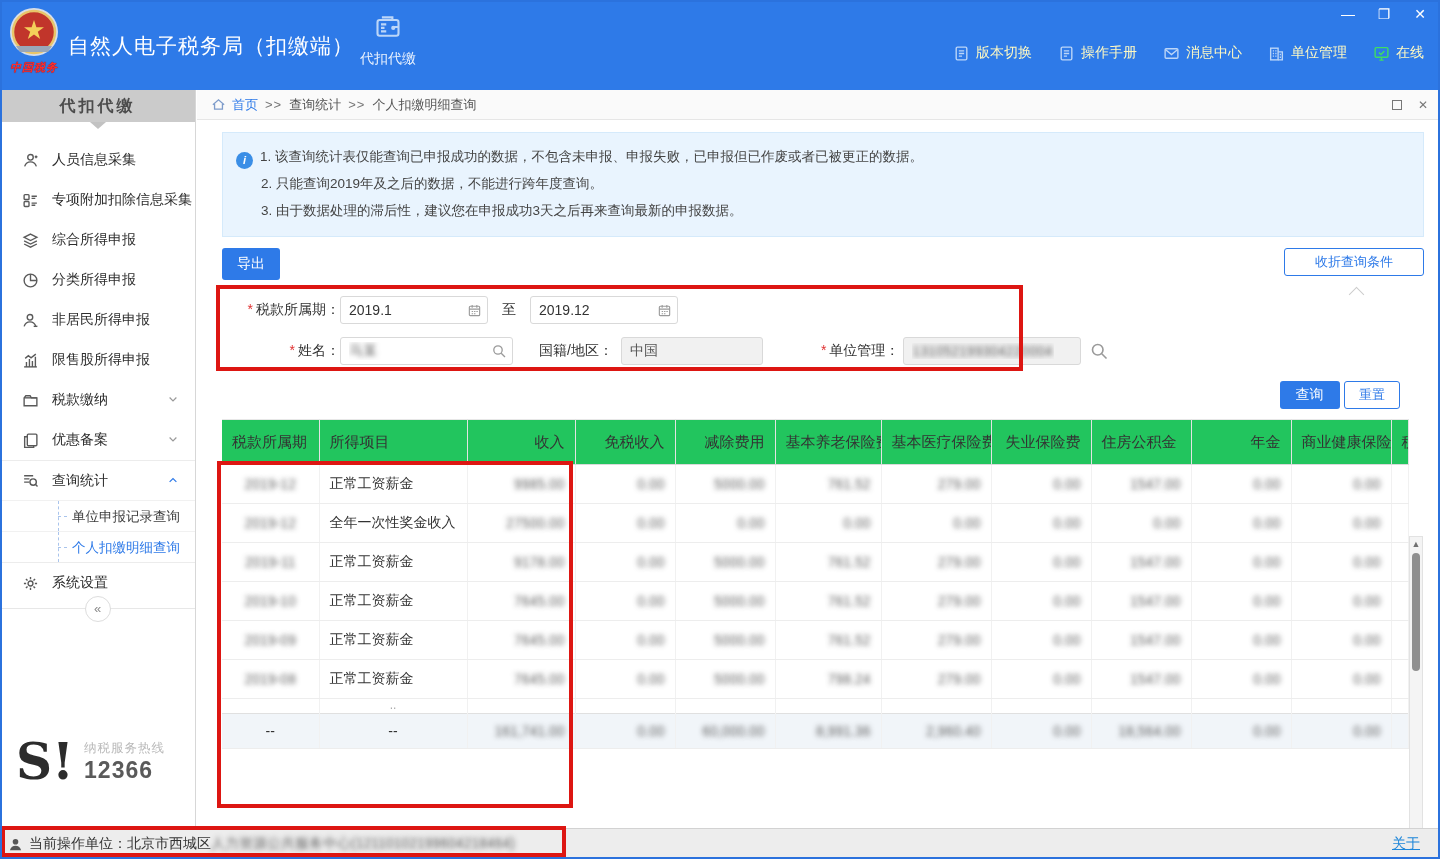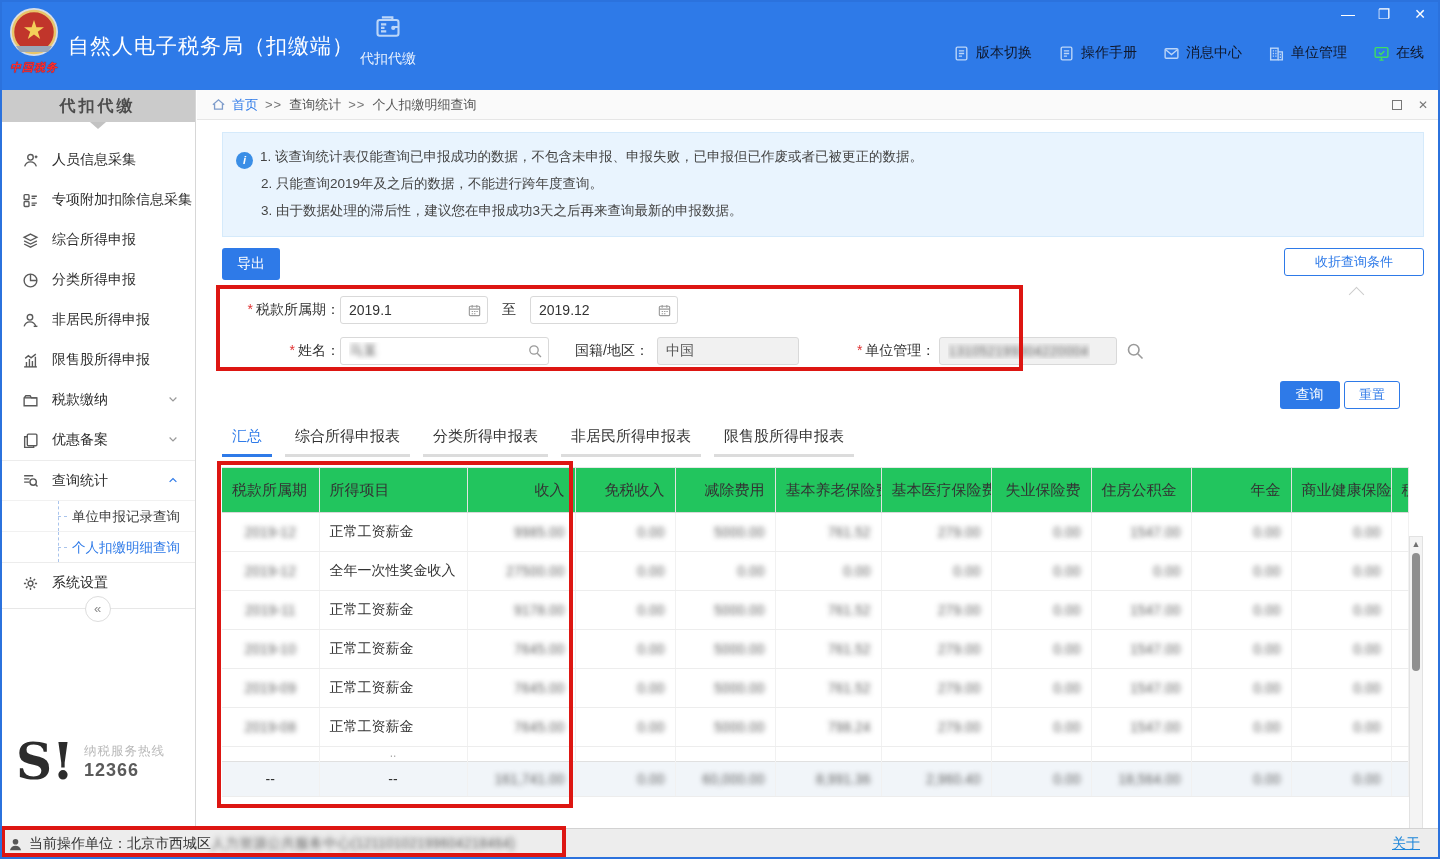--- a/index.html
+++ b/index.html
@@ -8,21 +8,21 @@
 
   
   .topbar { position:fixed; left:0; top:0; width:1440px; height:90px; background:#2e7ae8; z-index:10; }
   .logo { position:absolute; left:6px; top:6px; width:56px; text-align:center; }
   .logo-script { color:#ff2d2d; font-size:11px; font-weight:bold; font-style:italic; letter-spacing:1px; margin-top:-2px; text-shadow:0 0 1px #7a0c0c; }
   .app-title { position:absolute; left:68px; top:32px; color:#fff; font-size:21px; letter-spacing:1px; }
   .module-tab { position:absolute; left:348px; top:13px; width:80px; text-align:center; color:#fff; cursor:pointer; }
   .module-tab .mt-label { display:block; font-size:14px; margin-top:5px; color:#eaf2fe; }
   .win-controls { position:absolute; right:12px; top:6px; display:flex; gap:20px; color:#fff; align-items:center; }
   .win-controls span { cursor:pointer; width:16px; text-align:center; font-size:14px; line-height:16px; }
-  .header-menu { position:absolute; right:16px; top:44px; display:flex; gap:26px; align-items:center; color:#0f172a; font-size:14px; }
+  .header-menu { position:absolute; right:16px; top:44px; display:flex; gap:26px; align-items:center; color:#fef9c3; font-size:14px; }
   .hmenu-item { display:flex; align-items:center; gap:6px; cursor:pointer; }
   .hmenu-item .icon { color:#bcd6f8; }
   .hmenu-item.online .icon { color:#3ede62; }
   .icon svg { display:block; }
 
   
   .sidebar { position:fixed; left:0; top:90px; width:196px; bottom:31px; background:#fff; border-right:1px solid #d7d7d7; z-index:9; }
   .sidebar-header { height:32px; background:#cbcbcb; color:#4c4c4c; font-size:16px; font-weight:bold; text-align:center; line-height:32px; letter-spacing:3px; position:relative; }
   .sidebar-header:after { content:""; position:absolute; left:50%; bottom:-7px; margin-left:-8px; border-left:8px solid transparent; border-right:8px solid transparent; border-top:7px solid #c2c2c2; }
   .smenu { list-style:none; margin-top:18px; }
@@ -34,21 +34,21 @@
   .submenu { list-style:none; border-bottom:1px solid #ececec; }
   .submenu li { height:31px; line-height:31px; padding-left:72px; font-size:13.5px; color:#3c3c3c; cursor:pointer; border-top:1px solid #f1f1f1; position:relative; }
   .submenu li:before { content:""; position:absolute; left:58px; top:0; bottom:0; border-left:1px dashed #a9c4ec; }
   .submenu li:after { content:""; position:absolute; left:58px; top:15px; width:9px; border-top:1px dashed #a9c4ec; }
   .submenu li.active { color:#2e7ae8; }
   .collapse-row { position:absolute; left:0; right:0; top:518px; border-top:1px solid #e7e7e7; }
   .collapse-btn { position:absolute; left:50%; top:-13px; margin-left:-13px; width:26px; height:26px; border:1px solid #ddd; border-radius:50%; background:#fff; color:#8a8a8a; text-align:center; line-height:23px; font-size:13px; cursor:pointer; }
   .hotline { position:absolute; left:16px; bottom:42px; display:flex; align-items:center; gap:10px; }
   .hot-mark { font-size:50px; font-weight:bold; color:#2c2c2c; font-family:"DejaVu Serif",serif; line-height:48px; }
   .hot-label { color:#b9b9b9; font-size:12.5px; letter-spacing:1px; }
-  .hot-number { color:#5a5a5a; font-size:18px; font-weight:bold; letter-spacing:1px; }
+  .hot-number { color:#5a5a5a; font-size:23px; font-weight:bold; letter-spacing:1px; }
 
   
   .content { position:fixed; left:197px; top:90px; right:0; bottom:31px; background:#fff; overflow:hidden; z-index:8; }
   .breadcrumb-bar { height:30px; background:#fafafa; border-bottom:1px solid #e6e6e6; display:flex; align-items:center; padding:0 14px; font-size:13px; color:#555; position:relative; }
   .breadcrumb { display:flex; align-items:center; gap:7px; }
   .crumb-home { color:#2e7ae8; cursor:pointer; }
   .crumb-sep { color:#777; letter-spacing:1px; }
   .bc-controls { position:absolute; right:12px; top:0; height:30px; display:flex; align-items:center; gap:16px; color:#777; }
   .bc-controls span { cursor:pointer; font-size:12px; }
   .bc-restore { width:10px; height:10px; border:1.5px solid #777; display:inline-block; }
@@ -67,21 +67,21 @@
   .panel-caret { position:absolute; right:62px; top:41px; width:11px; height:11px; background:#fff; border-left:1px solid #ccc; border-top:1px solid #ccc; transform:rotate(45deg); }
 
   .query-form { margin-top:14px; font-size:14px; color:#333; }
   .q-row { display:flex; align-items:center; margin-top:13px; }
   .q-label { width:118px; text-align:right; white-space:nowrap; }
   .q-label.req:before { content:"*"; color:#e03131; margin-right:3px; }
   .input-box { position:relative; display:inline-flex; align-items:center; }
   .input-box input { height:28px; border:1px solid #d9d9d9; border-radius:3px; font-size:14px; padding:0 26px 0 8px; color:#333; font-family:inherit; outline:none; }
   .input-box .in-icon { position:absolute; right:6px; color:#9a9a9a; }
   .date-input input { width:148px; }
-  .name-input input { width:209px; }
+  .name-input input { width:173px; }
   .nat-input input { width:142px; background:#f1f1f1; color:#555; }
   .cert-input input { width:178px; background:#f1f1f1; }
   .to-label { margin:0 14px; }
   .sep-label { margin-left:26px; }
   .sep-label2 { margin-left:58px; }
   .ext-search { margin-left:8px; color:#9a9a9a; cursor:pointer; }
   .blur-text input, .bl { color:transparent !important; text-shadow:0 0 5px rgba(70,70,70,.85); }
   span.bl { color:transparent; }
 
   .action-row { margin-top:16px; text-align:right; padding-right:24px; }
@@ -407,27 +407,20 @@
             </svg>
         </span>
       </div>
     </div>
 
     <div class="action-row">
       <button class="btn-primary search-btn">查询</button>
       <button class="btn-outline reset-btn">重置</button>
     </div>
 
-    <div class="tabs">
-        <div class="tab active">汇总</div>
-        <div class="tab">综合所得申报表</div>
-        <div class="tab">分类所得申报表</div>
-        <div class="tab">非居民所得申报表</div>
-        <div class="tab">限售股所得申报表</div>
-      </div>
 
     <div class="table-wrap">
       <table class="grid">
         <colgroup>
             <col style="width:97px">
             <col style="width:148px">
             <col style="width:108px">
             <col style="width:100px">
             <col style="width:100px">
             <col style="width:106px">

